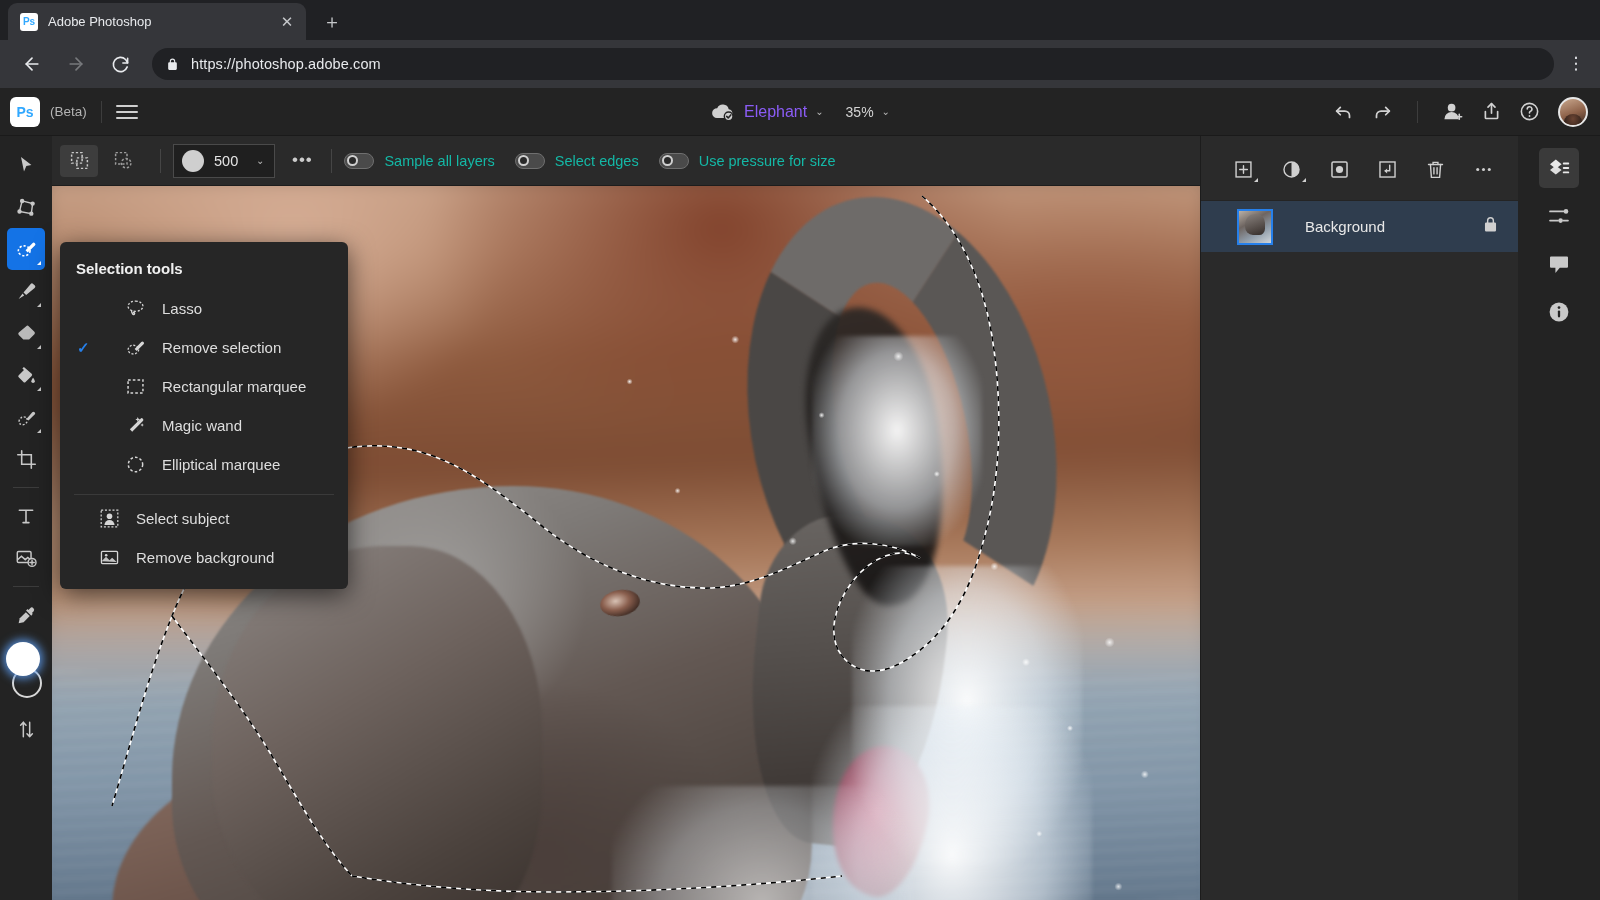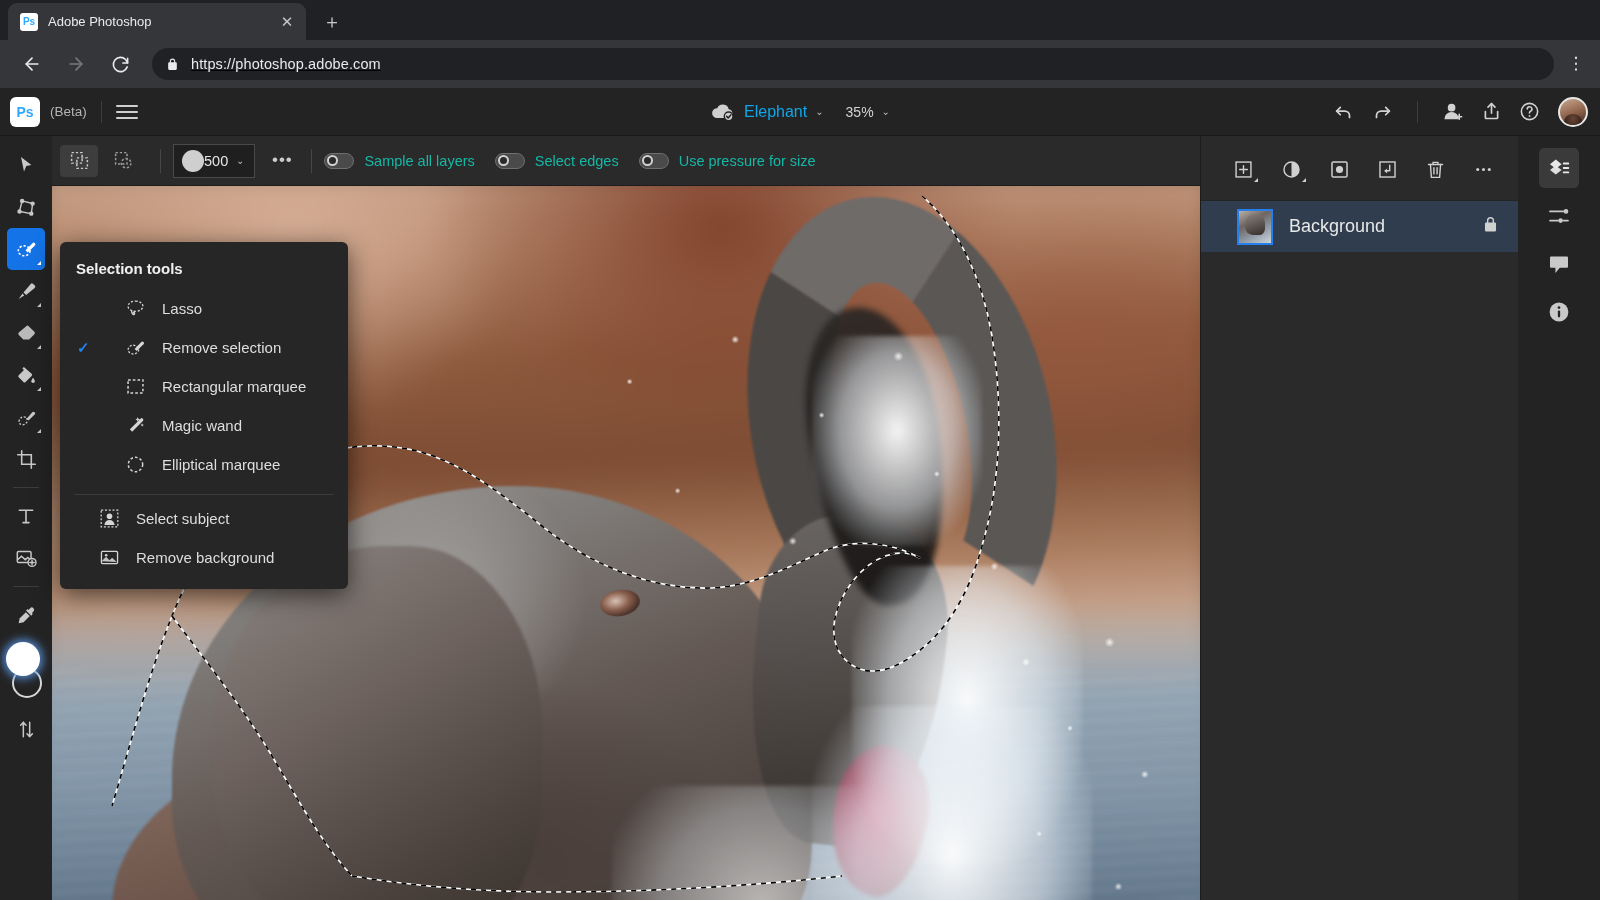--- a/index.html
+++ b/index.html
@@ -46,21 +46,21 @@
   }
   .nav-btn {
     width: 32px; height: 32px; margin: 0 6px; flex: none;
     display: flex; align-items: center; justify-content: center;
     color: #e8eaed; border-radius: 50%;
   }
   .nav-btn.disabled { color: #77797c; }
   .omnibox {
     flex: 1; height: 32px; margin: 0 8px 0 10px; background: #202124;
     border-radius: 16px; display: flex; align-items: center;
-    padding: 0 14px; gap: 12px; text-decoration: underline;
+    padding: 0 14px; gap: 12px;
   }
   .omnibox-url { color: #e8eaed; font-size: 14.5px; letter-spacing: .1px; }
   .browser-menu {
     width: 28px; flex: none; display: flex; align-items: center;
     justify-content: center; color: #e8eaed; font-size: 17px; line-height: .6;
   }
 
   
   .ps-header {
     position: absolute; top: 88px; left: 0; width: 1600px; height: 48px;
@@ -75,21 +75,21 @@
   }
   .ps-beta { margin-left: 10px; color: #b4b4b4; font-size: 13.5px; }
   .hdr-sep { width: 1px; height: 22px; background: #3d3d3d; margin: 0 14px; flex:none; }
   .hamburger { width: 22px; display: flex; flex-direction: column; gap: 4px; flex:none; }
   .hamburger i { display: block; height: 2px; background: #cfcfcf; border-radius: 1px; }
 
   .doc-center {
     position: absolute; left: 50%; transform: translateX(-50%);
     display: flex; align-items: center; gap: 8px;
   }
-  .doc-title { color: #0ea5e9; font-size: 16px; }
+  .doc-title { color: #8b5cf6; font-size: 16px; }
   .doc-zoom { color: #d4d4d4; font-size: 14px; margin-left: 14px; }
   .chev { color: #b9b9b9; font-size: 10px; }
 
   .hdr-right {
     position: absolute; right: 12px; display: flex; align-items: center; gap: 4px;
   }
   .hdr-icon {
     width: 34px; height: 34px; display: flex; align-items: center;
     justify-content: center; color: #d2d2d2; border-radius: 4px;
   }
@@ -110,21 +110,21 @@
     background: #2a2a2a; display: flex; align-items: center; padding-left: 8px;
     border-bottom: 1px solid #1d1d1d;
   }
   .opt-sep { width:1px; height:24px; background:#454545; margin:0 12px; flex:none; }
   .sel-mode {
     width: 38px; height: 32px; border-radius: 4px; display:flex;
     align-items:center; justify-content:center; flex:none; margin-right: 6px;
   }
   .sel-mode.active { background: #3d3d3d; }
   .brush-size {
-    display: flex; align-items: center; height: 34px;
+    display: flex; align-items: center; gap: 10px; height: 34px;
     background: #1f1f1f; border: 1px solid #4a4a4a; border-radius: 0;
     padding: 0 10px 0 8px;
   }
   .brush-dot { width: 22px; height: 22px; border-radius: 50%; background: #cfcfcf; flex:none; }
   .brush-val { color: #e4e4e4; font-size: 14.5px; min-width: 32px; }
   .dots-btn {
     width: 34px; height: 30px; display:flex; align-items:center;
     justify-content:center; color:#cccccc; font-size: 17px; letter-spacing:1px;
     margin-left: 10px; line-height: .5;
   }
@@ -351,21 +351,21 @@
   .layer-thumb {
     width: 36px; height: 36px; border: 2px solid #2680eb; flex:none;
     background: linear-gradient(150deg,#b9b0a6 0%,#6e6561 35%,#8e9aa6 65%,#cfd6dc 100%);
     overflow:hidden; position:relative;
   }
   .layer-thumb::after {
     content:""; position:absolute; left:18%; top:12%; width:62%; height:66%;
     border-radius: 48% 42% 30% 40%;
     background: linear-gradient(160deg,#8a837f 0%,#4f4743 70%,#332c29 100%);
   }
-  .layer-name { color: #e8e8e8; font-size: 18px; margin-left: 16px; flex:1; }
+  .layer-name { color: #e8e8e8; font-size: 15px; margin-left: 32px; flex:1; }
   .layer-lock { color: #d0d0d0; flex:none; }
 
   
   .right-rail {
     position: absolute; top: 136px; left: 1518px; width: 82px; height: 764px;
     background: #232323; padding-top: 12px;
     display:flex; flex-direction: column; align-items: center; gap: 8px;
   }
   .rail-btn {
     width: 40px; height: 40px; border-radius: 5px; display:flex;

